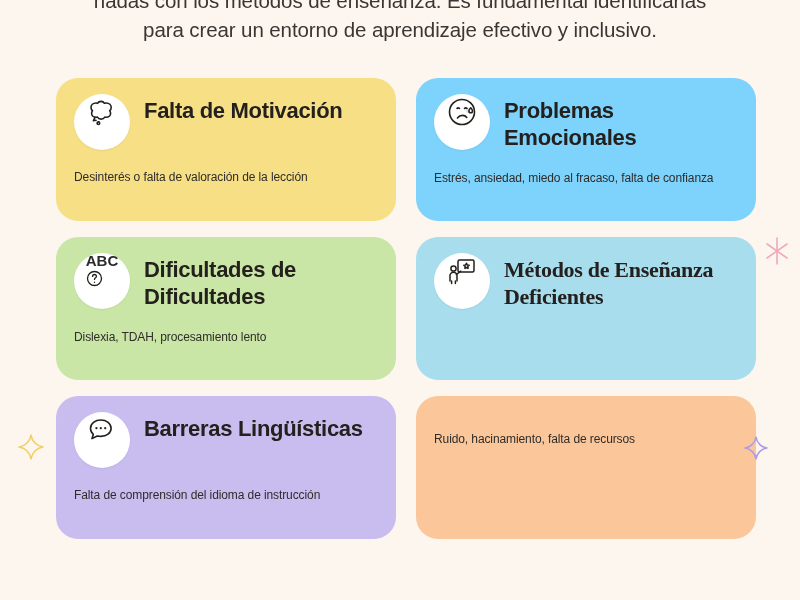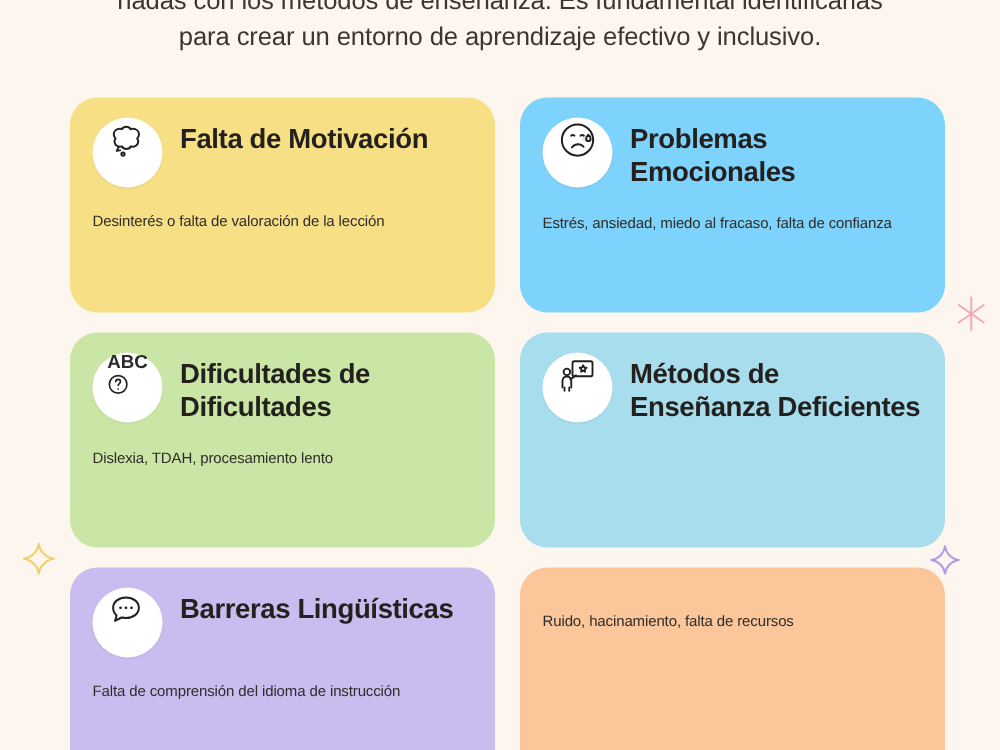--- a/index.html
+++ b/index.html
@@ -49,21 +49,21 @@
     display: grid;
     grid-template-columns: 340px 340px;
     grid-column-gap: 20px;
     grid-row-gap: 16px;
   }
 
   .card {
     border-radius: 22px;
     padding: 16px 18px 18px 18px;
     box-sizing: border-box;
-    height: 172px;
+    height: 143px;
     position: relative;
     overflow: hidden;
   }
 
   .card-head {
     display: flex;
     align-items: flex-start;
     gap: 14px;
   }
 
@@ -173,21 +173,21 @@
                 <circle cx="8.5" cy="12.2" r="0.7" fill="#23201d" stroke="none"></circle>
               </svg>
             </span>
           </div>
         </div>
         <div class="card-title">Dificultades de Dificultades</div>
       </div>
       <div class="card-body">Dislexia, TDAH, procesamiento lento</div>
     </div>
 
-    <div class="card" id="card-3" style="background: rgb(168, 221, 238);">
+    <div class="card" id="card-3" style="background: rgb(168, 221, 238); font-family: Liberation Serif, serif;">
       <div class="card-head">
         <div class="icon-circle">
           <svg width="36" height="36" viewBox="0 0 36 36" fill="none" stroke="#23201d" stroke-width="1.5" stroke-linecap="round" stroke-linejoin="round">
             <rect x="14" y="7" width="16" height="12" rx="1.5"></rect>
             <path d="M22.5 10.2l.8 1.7 1.9.3-1.4 1.3.3 1.9-1.6-.9-1.6.9.3-1.9-1.4-1.3 1.9-.3z"></path>
             <circle cx="9.5" cy="15.5" r="2.6"></circle>
             <path d="M6 28v-5.4c0-1.9 1.6-3.4 3.5-3.4s3.5 1.5 3.5 3.4V28"></path>
             <path d="M12.3 21.5l4.5-3.3"></path>
             <path d="M7.6 28v2.6M11.4 28v2.6"></path>
           </svg>

